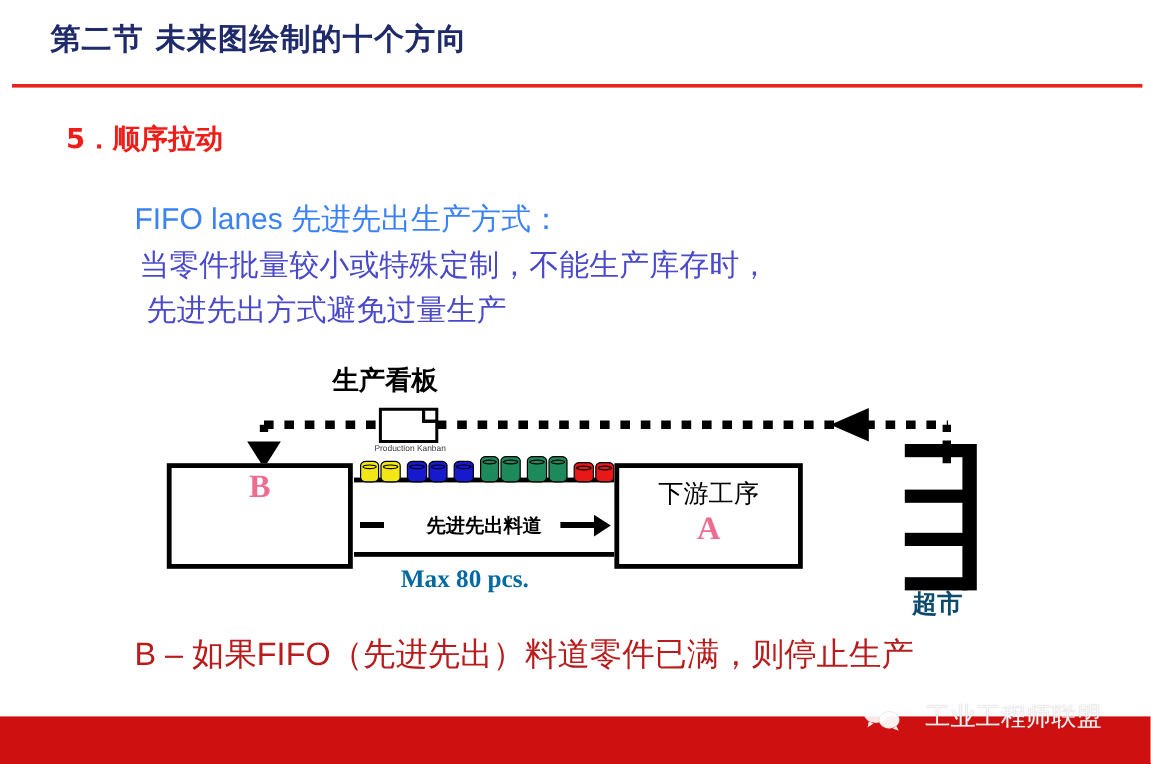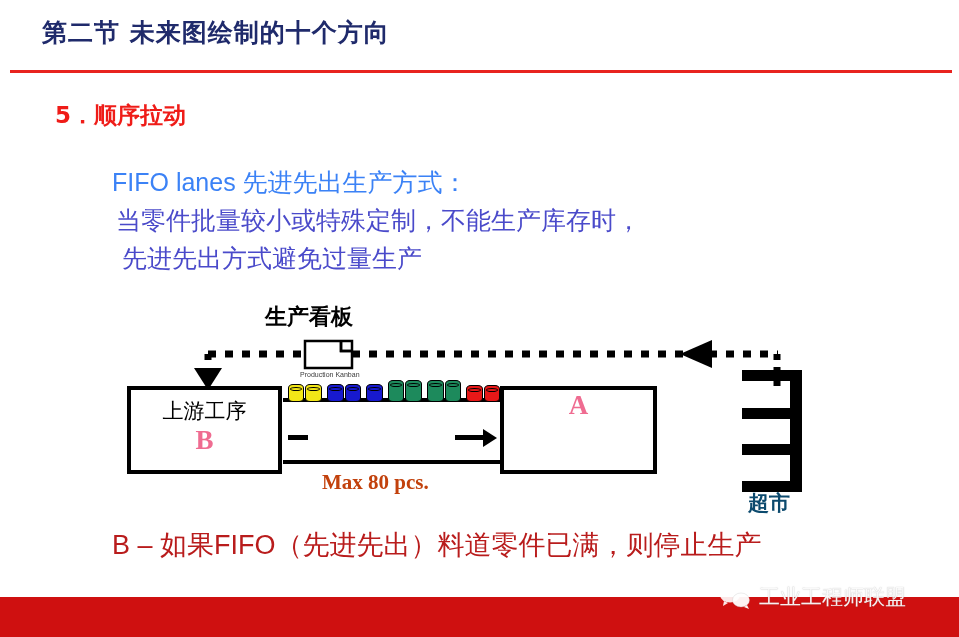--- a/index.html
+++ b/index.html
@@ -58,21 +58,21 @@
     font-size: 25px;
     white-space: nowrap;
   }
   #body-line-1 { left: 112px; top: 166px; color: #3b82f6; }
   #body-line-2 { left: 116px; top: 204px; color: #4a4aca; }
   #body-line-3 { left: 122px; top: 242px; color: #4a4aca; }
 
   
   #diagram {
     position: absolute;
-    left: 0;
+    left: 12px;
     top: 0;
     width: 769px;
     height: 637px;
   }
 
   
   #kanban-label {
     position: absolute;
     left: 265px;
     top: 302px;
@@ -210,21 +210,21 @@
   .cyl-gap::after { display: none; }
 
   
   #fifo-max-label {
     position: absolute;
     left: 322px;
     top: 470px;
     font-family: "Liberation Serif", "DejaVu Serif", serif;
     font-size: 21px;
     font-weight: bold;
-    color: #c2410c;
+    color: #0369a1;
     white-space: nowrap;
     text-align: right;
   }
 
   
   #supermarket-icon { position: absolute; left: 742px; top: 370px; width: 70px; height: 122px; }
   .sm-bar { position: absolute; background: #000000; }
   #supermarket-label {
     position: absolute;
     left: 748px;
@@ -256,21 +256,21 @@
     width: 959px;
     height: 40px;
     background: #cf1010;
   }
   #footer-watermark {
     position: absolute;
     left: 718px;
     top: 583px;
     display: flex;
     align-items: center;
-    gap: 7px;
+    gap: 19px;
   }
   #footer-watermark-text {
     font-family: "Liberation Sans", "DejaVu Sans", sans-serif;
     font-size: 21px;
     color: rgba(255,255,255,0.92);
     text-shadow: 0 0 1px rgba(120,120,120,0.6);
     white-space: nowrap;
   }
 </style>
 </head>
@@ -304,21 +304,20 @@
       <polygon points="680,354 712,340 712,368" fill="#000"></polygon>
 
       <path d="M305 341 L352 341 L352 351 L341 351 L341 341 L341 351 L352 351 L352 368 L305 368 Z" fill="#ffffff" stroke="#000" stroke-width="2.5"></path>
       <path d="M341 341 L341 351 L352 351" fill="none" stroke="#000" stroke-width="2.5"></path>
     </svg>
 
     <div id="kanban-label">生产看板</div>
     <div id="kanban-caption">Production Kanban</div>
 
     <div class="process-box" id="box-upstream">
-      <span class="process-name">上游工序</span>
       <span class="process-code">B</span>
     </div>
 
     <div id="fifo-lane"></div>
     <div id="cylinder-row">
         <div class="cylinder" style="height: 18px; background: rgb(242, 230, 23);"></div>
         <div class="cylinder" style="height: 18px; background: rgb(242, 230, 23);"></div>
         <div class="cylinder cyl-gap" style="height: 1px;"></div>
         <div class="cylinder" style="height: 18px; background: rgb(23, 25, 207);"></div>
         <div class="cylinder" style="height: 18px; background: rgb(23, 25, 207);"></div>
@@ -328,25 +327,29 @@
         <div class="cylinder" style="height: 22px; background: rgb(29, 138, 92);"></div>
         <div class="cylinder" style="height: 22px; background: rgb(29, 138, 92);"></div>
         <div class="cylinder cyl-gap" style="height: 1px;"></div>
         <div class="cylinder" style="height: 22px; background: rgb(29, 138, 92);"></div>
         <div class="cylinder" style="height: 22px; background: rgb(29, 138, 92);"></div>
         <div class="cylinder cyl-gap" style="height: 1px;"></div>
         <div class="cylinder" style="height: 17px; background: rgb(232, 24, 24);"></div>
         <div class="cylinder" style="height: 17px; background: rgb(232, 24, 24);"></div>
       </div>
     <div id="fifo-lane-arrow-left"></div>
+    <div id="fifo-lane-inner">
+      <span id="fifo-lane-label">先进先出料道</span>
+    </div>
     <div id="fifo-lane-arrow-right"></div>
     <div id="fifo-lane-arrow-head"></div>
     <div id="fifo-max-label">Max 80 pcs.</div>
 
     <div class="process-box" id="box-downstream">
+      <span class="process-name">下游工序</span>
       <span class="process-code">A</span>
     </div>
 
     <div id="supermarket-icon">
       <div class="sm-bar" style="left:48px; top:0px; width:12px; height:122px;"></div>
       <div class="sm-bar" style="left:0px; top:0px; width:52px; height:11px;"></div>
       <div class="sm-bar" style="left:0px; top:38px; width:52px; height:11px;"></div>
       <div class="sm-bar" style="left:0px; top:74px; width:52px; height:11px;"></div>
       <div class="sm-bar" style="left:0px; top:111px; width:52px; height:11px;"></div>
     </div>

